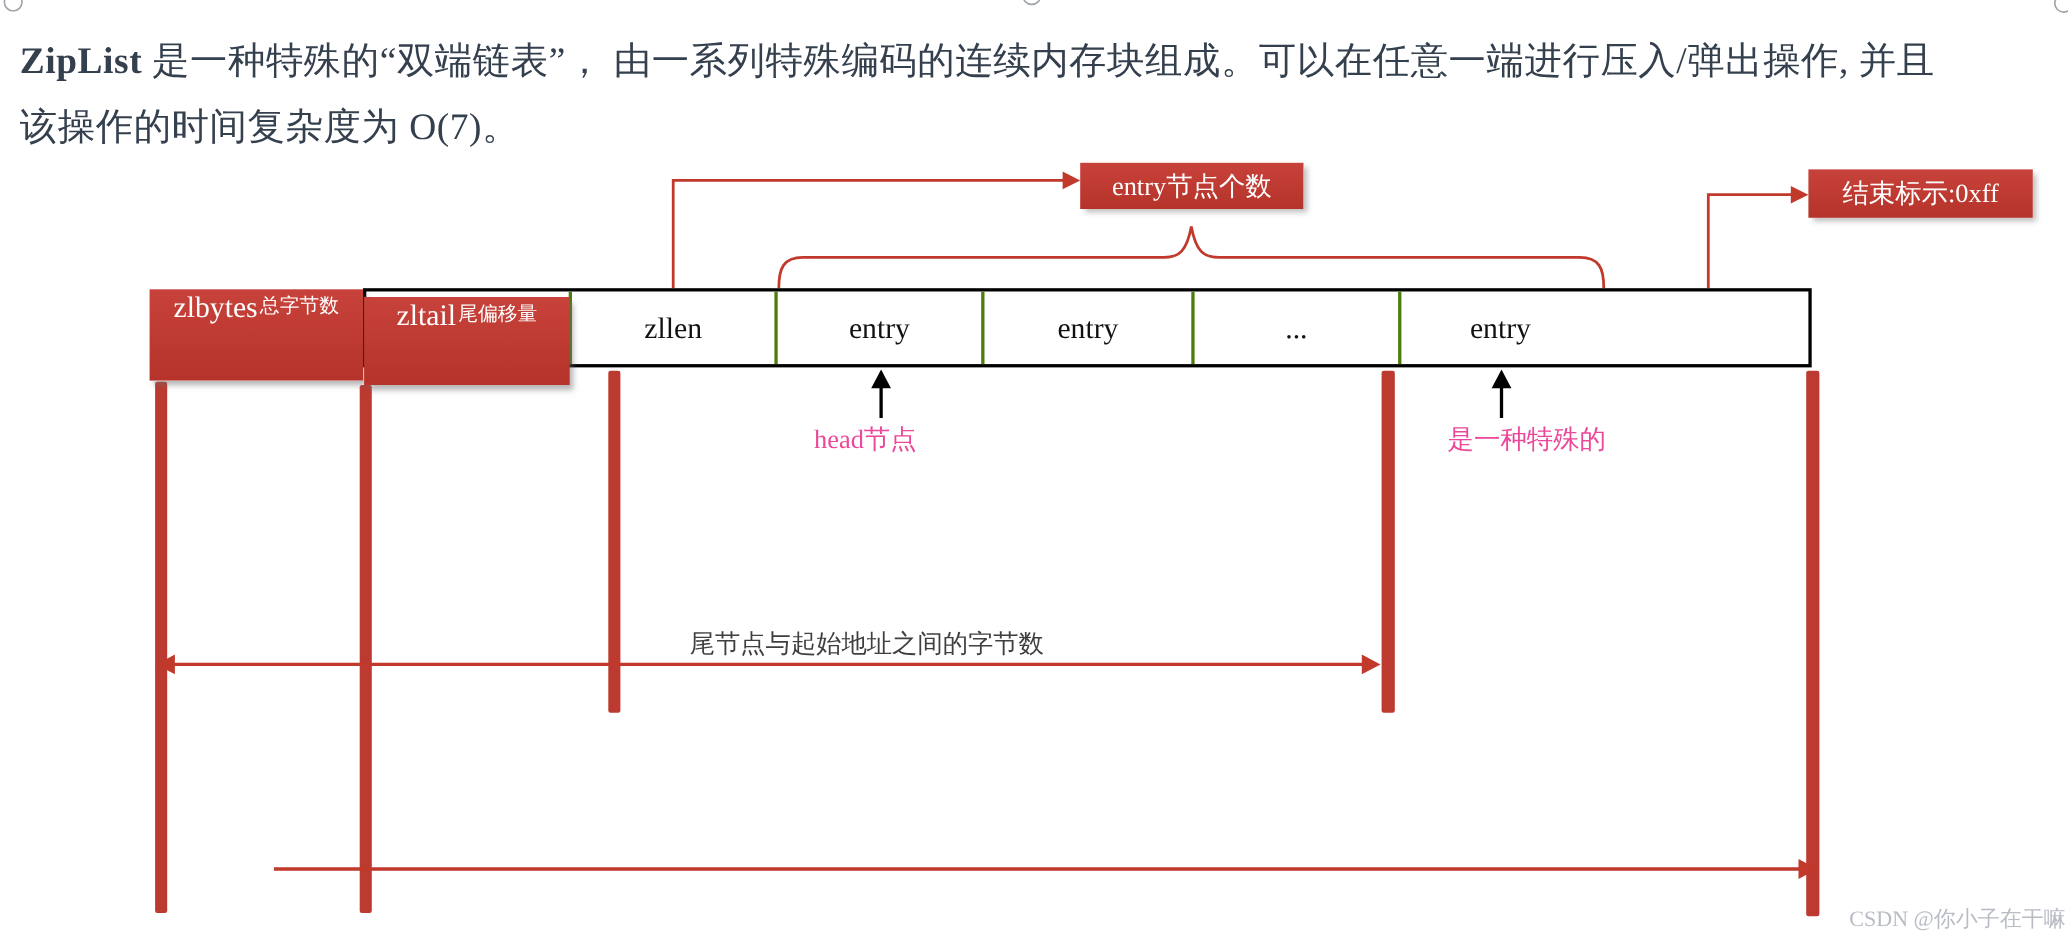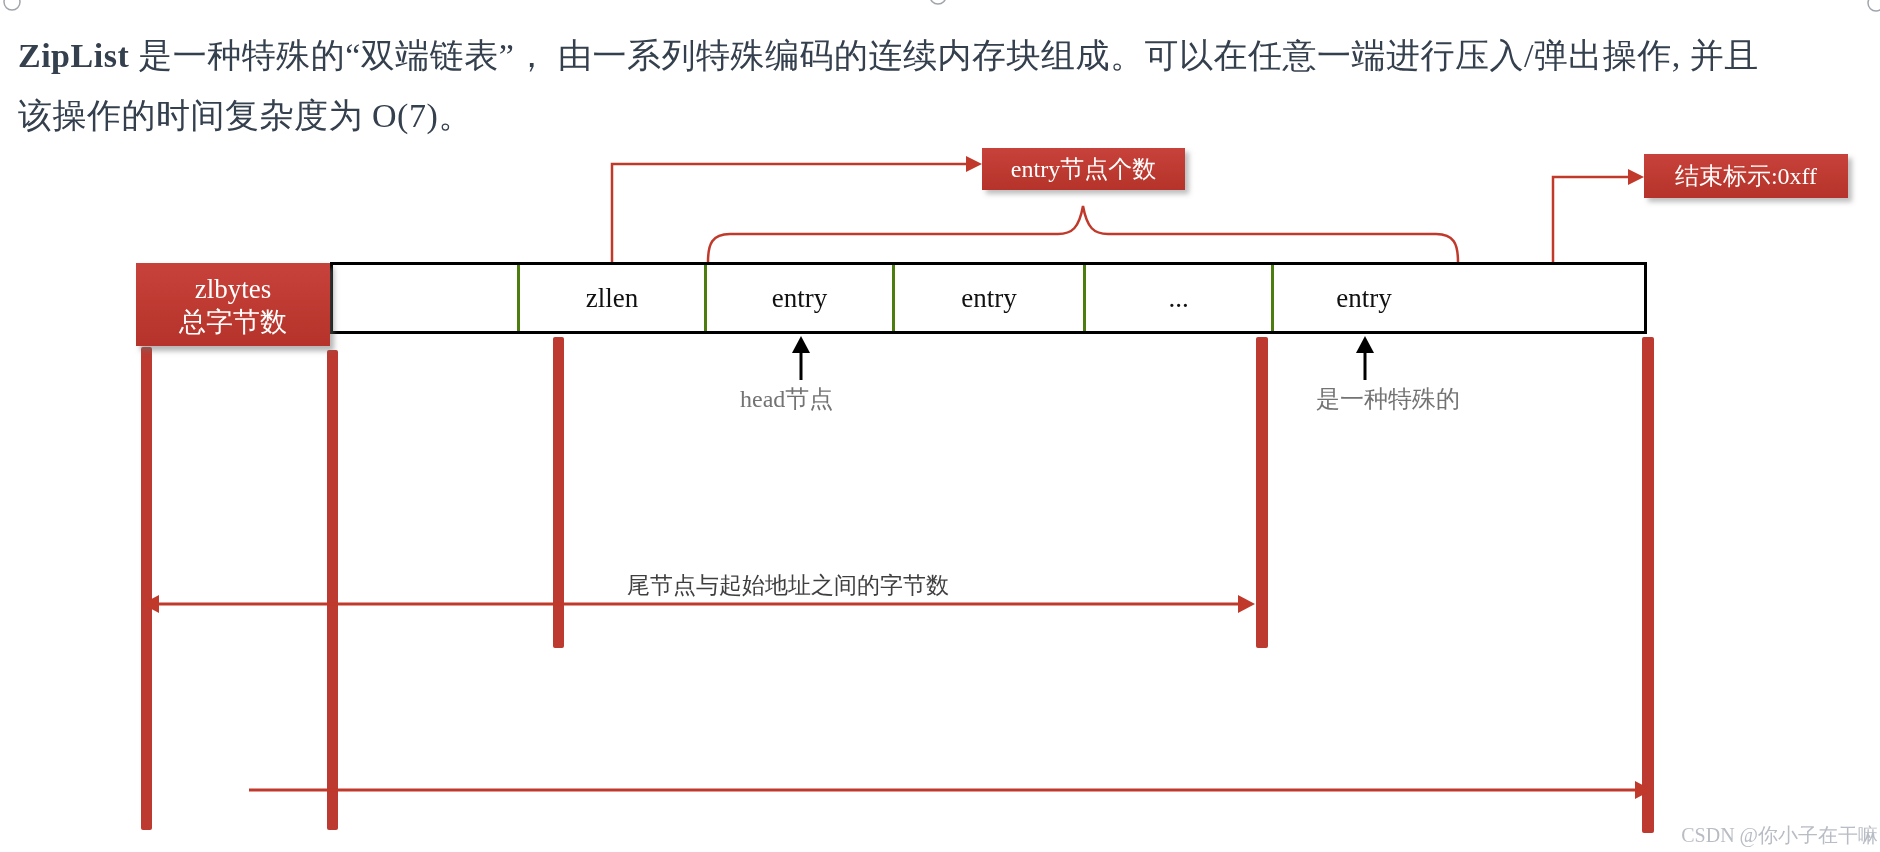--- a/index.html
+++ b/index.html
@@ -23,36 +23,36 @@
     box-sizing:border-box;border-left:3px solid #4d7c0f;
     display:flex;align-items:center;justify-content:center;
     font-size:27px;color:#111;
   }
   .mem-cell:first-child{border-left:none;}
   
   .red-box{
     background:linear-gradient(180deg,#c7423a 0%,#b5332a 100%);
     box-shadow:4px 5px 5px rgba(110,110,110,.5);
     color:#fff;text-align:center;box-sizing:border-box;
-    display:flex;flex-direction:column;justify-content:center;gap:2px;
+    display:flex;justify-content:center;gap:2px;
   }
   .red-box .l1{font-size:27px;line-height:32px;}
-  .red-box .l2{font-size:27px;line-height:30px;}
+  .red-box .l2{font-size:18px;line-height:30px;}
   #box-zlbytes{left:136px;top:263px;width:194px;height:83px;}
   #box-zltail{left:331px;top:270px;width:187px;height:80px;}
   
   .callout{
     background:linear-gradient(180deg,#c7423a 0%,#b5332a 100%);
     box-shadow:4px 4px 5px rgba(110,110,110,.45);
     color:#fff;font-size:24px;display:flex;align-items:center;justify-content:center;
   }
   #callout-entry-count{left:982px;top:148px;width:203px;height:42px;}
   #callout-end-marker{left:1644px;top:154px;width:204px;height:44px;}
   
-  .note{color:#737373;font-size:24px;}
+  .note{color:#ec4899;font-size:24px;}
   #note-head{left:740px;top:383px;width:180px;}
   #note-tail{left:1316px;top:383px;width:180px;}
   #note-offset{left:558px;top:570px;width:460px;text-align:center;color:#3f3f3f;font-size:23px;}
   #watermark{left:1630px;top:822px;width:248px;text-align:right;color:#b8bcc4;font-size:20px;}
   #overlay{left:0;top:0;pointer-events:none;}
 </style>
 </head>
 <body>
 
 <div id="canvas">
@@ -103,20 +103,24 @@
     <div class="mem-cell" style="width:188px">entry</div>
     <div class="mem-cell" style="width:191px">entry</div>
     <div class="mem-cell" style="width:188px">...</div>
     <div class="mem-cell" style="width:183px">entry</div>
   </div>
 
   <div id="box-zlbytes" class="abs red-box">
     <div class="l1">zlbytes</div>
     <div class="l2">总字节数</div>
   </div>
+  <div id="box-zltail" class="abs red-box">
+    <div class="l1">zltail</div>
+    <div class="l2">尾偏移量</div>
+  </div>
 
   <div id="callout-entry-count" class="abs callout">entry节点个数</div>
   <div id="callout-end-marker" class="abs callout">结束标示:0xff</div>
 
   <div id="note-head" class="abs note">head节点</div>
   <div id="note-tail" class="abs note">是一种特殊的</div>
   <div id="watermark" class="abs">CSDN @你小子在干嘛</div>
 
   <div id="note-offset" class="abs note">尾节点与起始地址之间的字节数</div>
 

